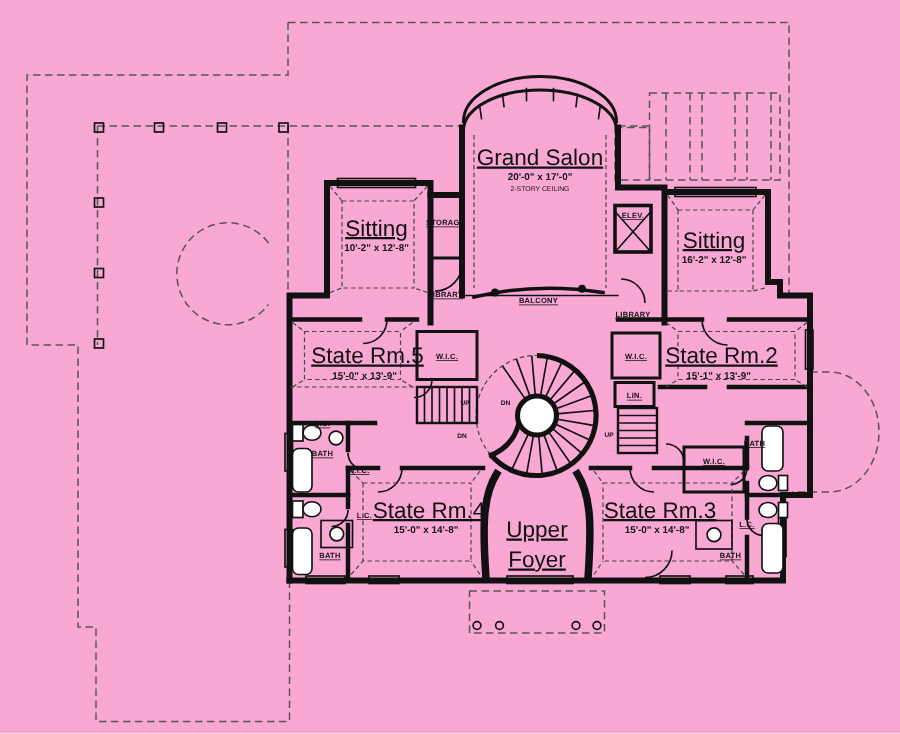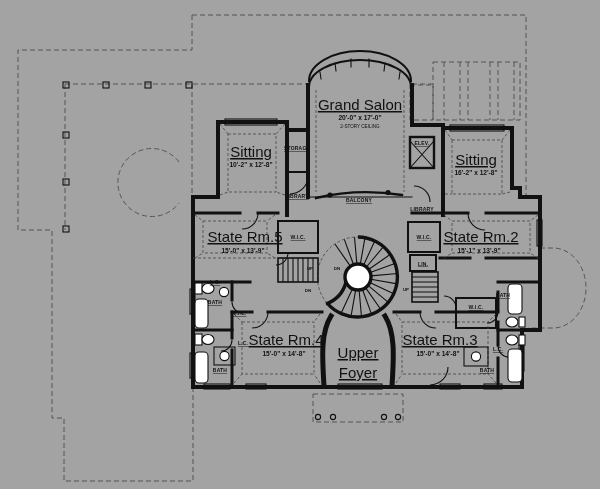--- a/index.html
+++ b/index.html
@@ -1,16 +1,16 @@
 <!DOCTYPE html>
 <html><head>
 <meta charset="utf-8">
 <style>
   html,body{margin:0;padding:0;background:#ffffff;}
-  .page{width:600px;height:489px;position:relative;background:#a3a3a3;overflow:hidden;}
+  .page{width:600px;height:489px;position:relative;background:#f9a8d4;overflow:hidden;}
   svg{display:block;font-family:"Liberation Sans", sans-serif;}
   text{fill:#111111;}
   .room-name{font-size:15px;text-decoration:underline;}
   .dims{font-size:6.6px;font-weight:bold;}
   .tiny{font-size:5px;font-weight:bold;text-decoration:underline;letter-spacing:.2px;}
   .stairlbl{font-size:4.4px;font-weight:bold;}
   .wall{stroke:#111;fill:none;}
   .dash{stroke:#555;fill:none;stroke-width:1;stroke-dasharray:5 3;}
   .ceil{stroke:#444;fill:none;stroke-width:.8;stroke-dasharray:3 2;}
   .thin{stroke:#111;fill:none;stroke-width:1.1;}

